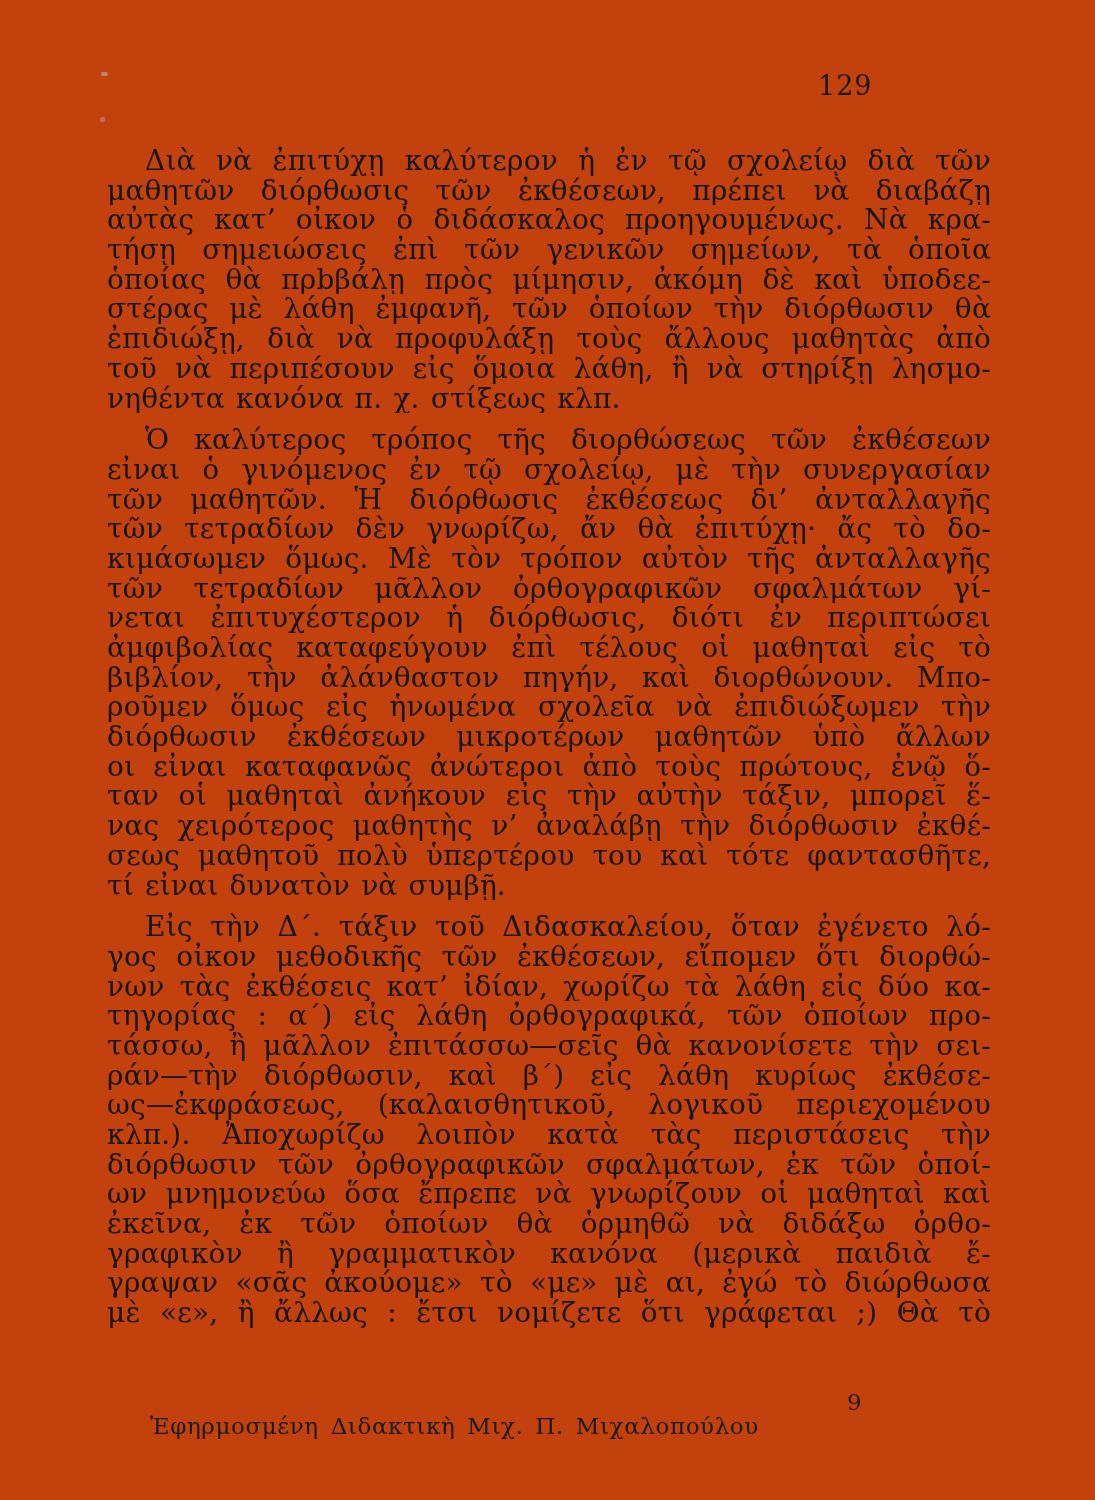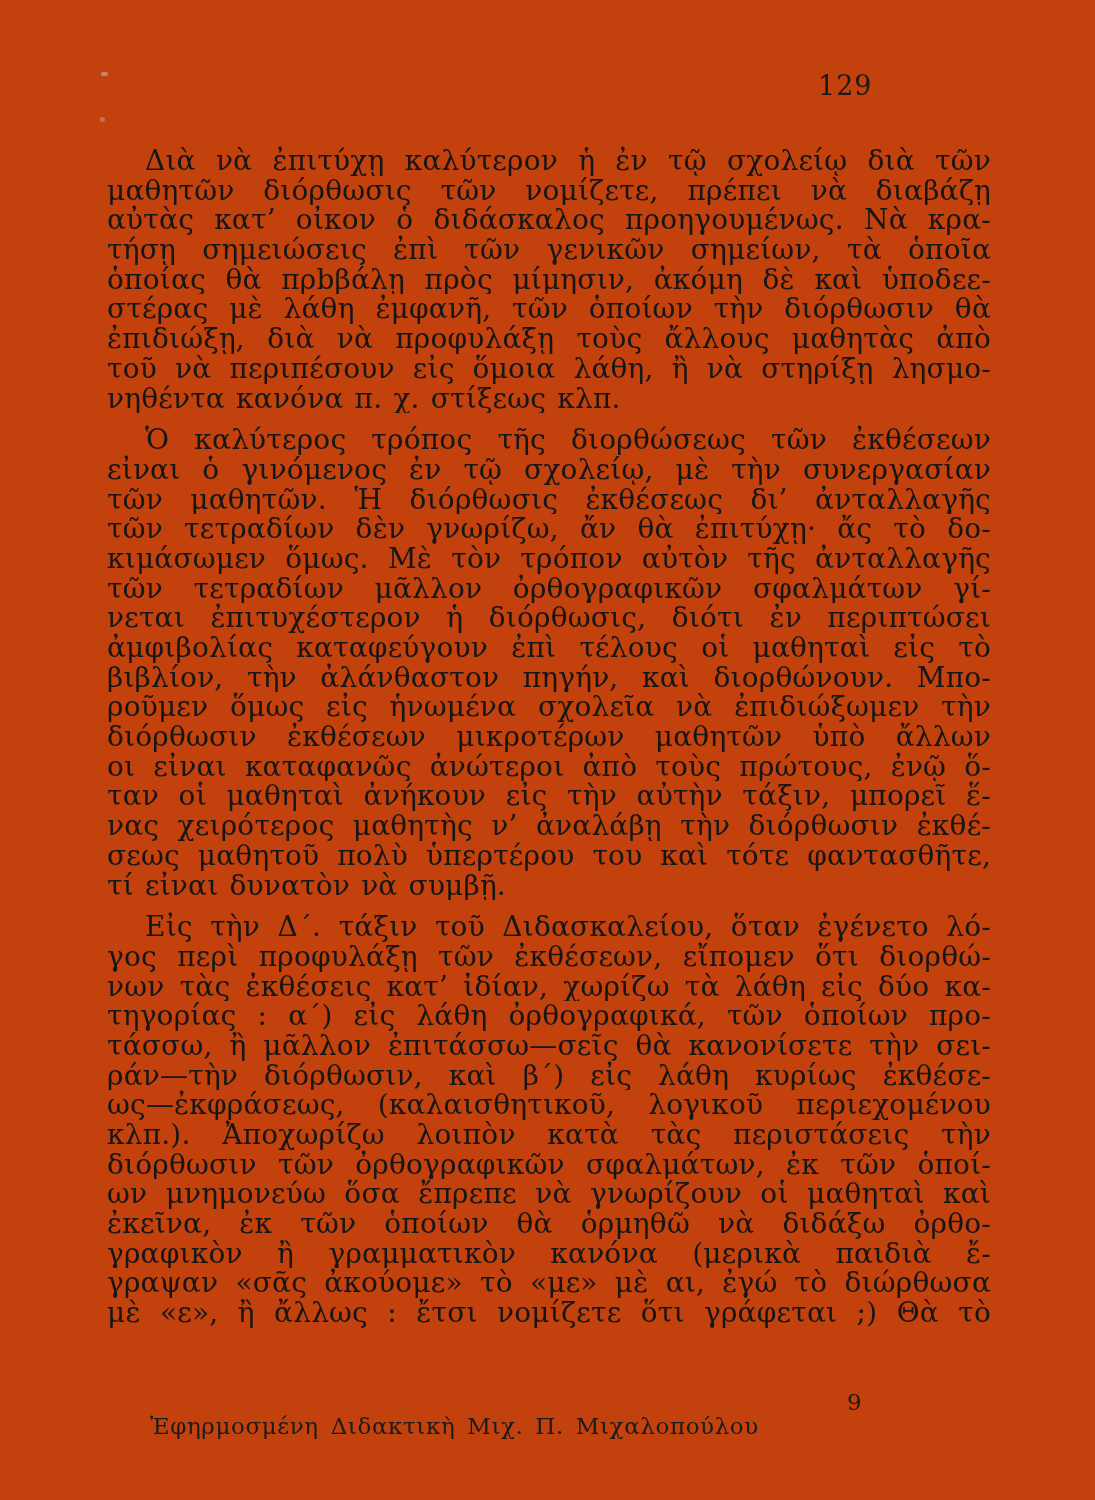--- a/index.html
+++ b/index.html
@@ -81,21 +81,21 @@
 <div class="page">
 
   <div class="scan-speck speck-1"></div>
   <div class="scan-speck speck-2"></div>
 
   <div class="page-number">129</div>
 
   <div class="text-block">
       <div class="paragraph">
         <div class="line first">Διὰ νὰ ἐπιτύχῃ καλύτερον ἡ ἐν τῷ σχολείῳ διὰ τῶν</div>
-        <div class="line">μαθητῶν διόρθωσις τῶν νομίζετε, πρέπει νὰ διαβάζῃ</div>
+        <div class="line">μαθητῶν διόρθωσις τῶν ἐκθέσεων, πρέπει νὰ διαβάζῃ</div>
         <div class="line">αὐτὰς κατ’ οἶκον ὁ διδάσκαλος προηγουμένως. Νὰ κρα-</div>
         <div class="line">τήσῃ σημειώσεις ἐπὶ τῶν γενικῶν σημείων, τὰ ὁποῖα</div>
         <div class="line">ὁποίας θὰ πρbβάλῃ πρὸς μίμησιν, ἀκόμη δὲ καὶ ὑποδεε-</div>
         <div class="line">στέρας μὲ λάθη ἐμφανῆ, τῶν ὁποίων τὴν διόρθωσιν θὰ</div>
         <div class="line">ἐπιδιώξῃ, διὰ νὰ προφυλάξῃ τοὺς ἄλλους μαθητὰς ἀπὸ</div>
         <div class="line">τοῦ νὰ περιπέσουν εἰς ὅμοια λάθη, ἢ νὰ στηρίξῃ λησμο-</div>
         <div class="line no-justify">νηθέντα κανόνα π. χ. στίξεως κλπ.</div>
       </div>
       <div class="paragraph gap-before">
         <div class="line first">Ὁ καλύτερος τρόπος τῆς διορθώσεως τῶν ἐκθέσεων</div>
@@ -110,21 +110,21 @@
         <div class="line">ροῦμεν ὅμως εἰς ἡνωμένα σχολεῖα νὰ ἐπιδιώξωμεν τὴν</div>
         <div class="line">διόρθωσιν ἐκθέσεων μικροτέρων μαθητῶν ὑπὸ ἄλλων</div>
         <div class="line">οι εἶναι καταφανῶς ἀνώτεροι ἀπὸ τοὺς πρώτους, ἐνῷ ὅ-</div>
         <div class="line">ταν οἱ μαθηταὶ ἀνήκουν εἰς τὴν αὐτὴν τάξιν, μπορεῖ ἕ-</div>
         <div class="line">νας χειρότερος μαθητὴς ν’ ἀναλάβῃ τὴν διόρθωσιν ἐκθέ-</div>
         <div class="line">σεως μαθητοῦ πολὺ ὑπερτέρου του καὶ τότε φαντασθῆτε,</div>
         <div class="line no-justify">τί εἶναι δυνατὸν νὰ συμβῇ.</div>
       </div>
       <div class="paragraph gap-before">
         <div class="line first">Εἰς τὴν Δ΄. τάξιν τοῦ Διδασκαλείου, ὅταν ἐγένετο λό-</div>
-        <div class="line">γος περὶ προφυλάξῃ τῶν ἐκθέσεων, εἴπομεν ὅτι διορθώ-</div>
+        <div class="line">γος οἶκον μεθοδικῆς τῶν ἐκθέσεων, εἴπομεν ὅτι διορθώ-</div>
         <div class="line">νων τὰς ἐκθέσεις κατ’ ἰδίαν, χωρίζω τὰ λάθη εἰς δύο κα-</div>
         <div class="line">τηγορίας : α΄) εἰς λάθη ὀρθογραφικά, τῶν ὁποίων προ-</div>
         <div class="line">τάσσω, ἢ μᾶλλον ἐπιτάσσω—σεῖς θὰ κανονίσετε τὴν σει-</div>
         <div class="line">ράν—τὴν διόρθωσιν, καὶ β΄) εἰς λάθη κυρίως ἐκθέσε-</div>
         <div class="line">ως—ἐκφράσεως, (καλαισθητικοῦ, λογικοῦ περιεχομένου</div>
         <div class="line">κλπ.). Ἀποχωρίζω λοιπὸν κατὰ τὰς περιστάσεις τὴν</div>
         <div class="line">διόρθωσιν τῶν ὀρθογραφικῶν σφαλμάτων, ἐκ τῶν ὁποί-</div>
         <div class="line">ων μνημονεύω ὅσα ἔπρεπε νὰ γνωρίζουν οἱ μαθηταὶ καὶ</div>
         <div class="line">ἐκεῖνα, ἐκ τῶν ὁποίων θὰ ὁρμηθῶ νὰ διδάξω ὀρθο-</div>
         <div class="line">γραφικὸν ἢ γραμματικὸν κανόνα (μερικὰ παιδιὰ ἔ-</div>

